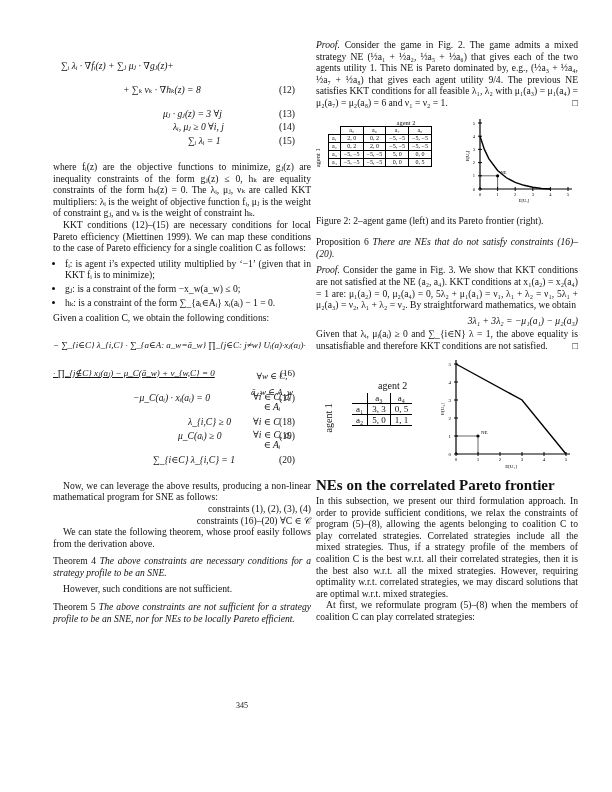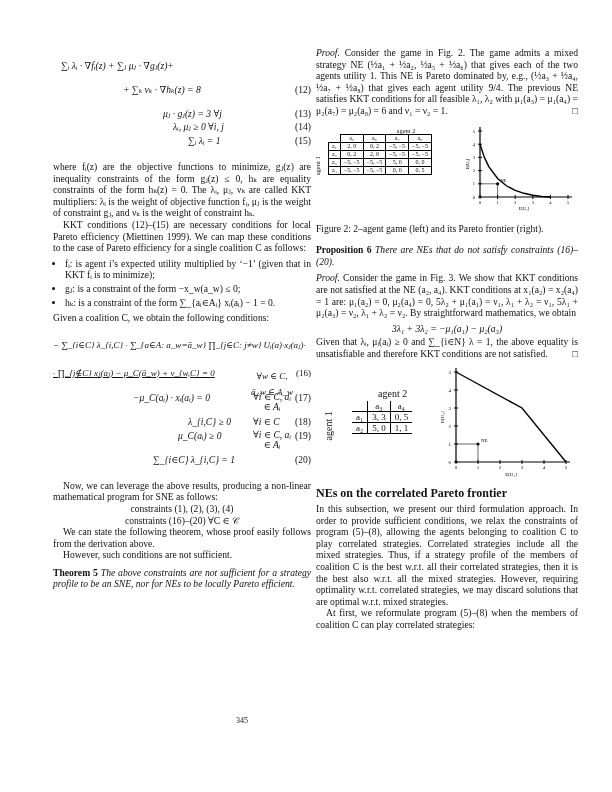--- a/index.html
+++ b/index.html
@@ -1,37 +1,37 @@
 <!DOCTYPE html>
 <html><head>
 <meta charset="utf-8">
 <style>
   html, body { margin:0; padding:0; background:#ffffff; }
   body { width:612px; height:792px; position:relative; overflow:hidden;
          font-family:"Liberation Serif","DejaVu Serif",serif; color:#111; font-size:9.6px; line-height:11.6px; }
   .col { position:absolute; width:258px; text-align:justify; }
   #left { left:53px; top:60px; }
-  #right { left:316px; top:47px; width:262px; }
+  #right { left:316px; top:39px; width:262px; }
   .eq { position:relative; white-space:nowrap; font-style:italic; }
-  .eqn { position:absolute; right:0; font-style:normal; }
+  .eqn { position:absolute; right:16px; font-style:normal; }
   .p { margin:0; }
   .ind { text-indent:10px; }
   ul { margin:4px 0 4px 0; padding-left:12px; }
   li { margin-bottom:2px; }
-  .thm b { font-weight:bold; font-style:normal; }
+  .thm b { font-weight:normal; font-style:normal; }
   .thm { font-style:italic; margin:6px 0 5px 0; }
-  .center { text-align:center; }
+  .center { text-align:right; }
   .qed { float:right; font-style:normal; }
   .caption { margin:6px 0 10px 0; }
-  .h { font-weight:bold; font-size:12px; margin:10px 0 4px 0; }
+  .h { font-weight:bold; font-size:15px; margin:10px 0 4px 0; }
   table.g { border-collapse:collapse; font-size:6px; line-height:7px; }
   table.g td { border:1px solid #000; padding:0 3px; text-align:center; white-space:nowrap; }
   table.g2 { border-collapse:collapse; font-size:9px; line-height:10px; }
   table.g2 td { border:1.5px solid #000; padding:0 4px; text-align:center; }
-  #pagenum { position:absolute; top:715px; left:0; width:484px; text-align:center; font-size:8px; }
+  #pagenum { position:absolute; top:700px; left:0; width:484px; text-align:center; font-size:8px; }
   .fig { position:relative; height:90px; }
   .math { font-style:italic; }
 </style>
 </head>
 <body>
 
 <div id="left" class="col">
   <div class="eq" style="height:24px;padding-left:8px;"><span>∑ᵢ λᵢ · ∇fᵢ(z) + ∑ⱼ μⱼ · ∇gⱼ(z)+</span></div>
   <div class="eq" style="height:24px;padding-left:70px;"><span>+ ∑ₖ νₖ · ∇hₖ(z) = 8</span><span class="eqn">(12)</span></div>
   <div class="eq" style="height:13px;padding-left:110px;"><span>μⱼ · gⱼ(z) = 3     ∀j</span><span class="eqn">(13)</span></div>
@@ -51,20 +51,21 @@
   <div class="eq" style="height:24px;font-size:9px;text-decoration:underline;"><span>· ∏_{j∉C} xⱼ(aⱼ) − μ_C(ā_w) + ν_{w,C} = 0</span><span style="position:absolute;left:198px;width:42px;white-space:normal;text-align:center;font-size:9px;line-height:16px;">∀w ∈ C, ā_w ∈ A_w</span><span class="eqn">(16)</span></div>
   <div class="eq" style="height:24px;padding-left:80px;"><span>−μ_C(aᵢ) · xᵢ(aᵢ) = 0</span><span style="position:absolute;left:198px;width:42px;white-space:normal;text-align:center;line-height:10px;">∀i ∈ C, aᵢ ∈ Aᵢ</span><span class="eqn">(17)</span></div>
   <div class="eq" style="height:14px;padding-left:135px;"><span>λ_{i,C} ≥ 0</span><span style="position:absolute;left:200px;">∀i ∈ C</span><span class="eqn">(18)</span></div>
   <div class="eq" style="height:24px;padding-left:125px;"><span>μ_C(aᵢ) ≥ 0</span><span style="position:absolute;left:198px;width:42px;white-space:normal;text-align:center;line-height:10px;">∀i ∈ C, aᵢ ∈ Aᵢ</span><span class="eqn">(19)</span></div>
   <div class="eq" style="height:26px;padding-left:100px;"><span>∑_{i∈C} λ_{i,C} = 1</span><span class="eqn">(20)</span></div>
 
   <p class="p ind">Now, we can leverage the above results, producing a non-linear mathematical program for SNE as follows:</p>
   <div class="center">constraints (1), (2), (3), (4)</div>
   <div class="center">constraints (16)–(20)  ∀C ∈ 𝒞</div>
   <p class="p ind">We can state the following theorem, whose proof easily follows from the derivation above.</p>
+  <p class="thm"><b>Theorem 4</b> <span>The above constraints are necessary conditions for a strategy profile to be an SNE.</span></p>
   <p class="p ind">However, such conditions are not sufficient.</p>
   <p class="thm"><b>Theorem 5</b> <span>The above constraints are not sufficient for a strategy profile to be an SNE, nor for NEs to be locally Pareto efficient.</span></p>
 </div>
 
 <div id="right" class="col">
   <p class="p"><i>Proof.</i> <span>Consider the game in Fig. 2. The game admits a mixed strategy NE (½a₁ + ½a₂, ½a₅ + ½a₆) that gives each of the two agents utility 1. This NE is Pareto dominated by, e.g., (½a₃ + ½a₄, ½a₇ + ½a₈) that gives each agent utility 9/4. The previous NE satisfies KKT conditions for all feasible λ₁, λ₂ with μ₁(a₃) = μ₁(a₄) = μ₂(a₇) = μ₂(a₈) = 6 and ν₁ = ν₂ = 1.</span> <span class="qed">□</span></p>
 
   <div class="fig" style="height:92px;margin-top:8px;">
     <div style="position:absolute;left:40px;top:0;width:100px;text-align:center;font-size:6.5px;">agent 2</div>
     <div style="position:absolute;left:-8px;top:35px;transform:rotate(-90deg);font-size:6.5px;">agent 1</div>

